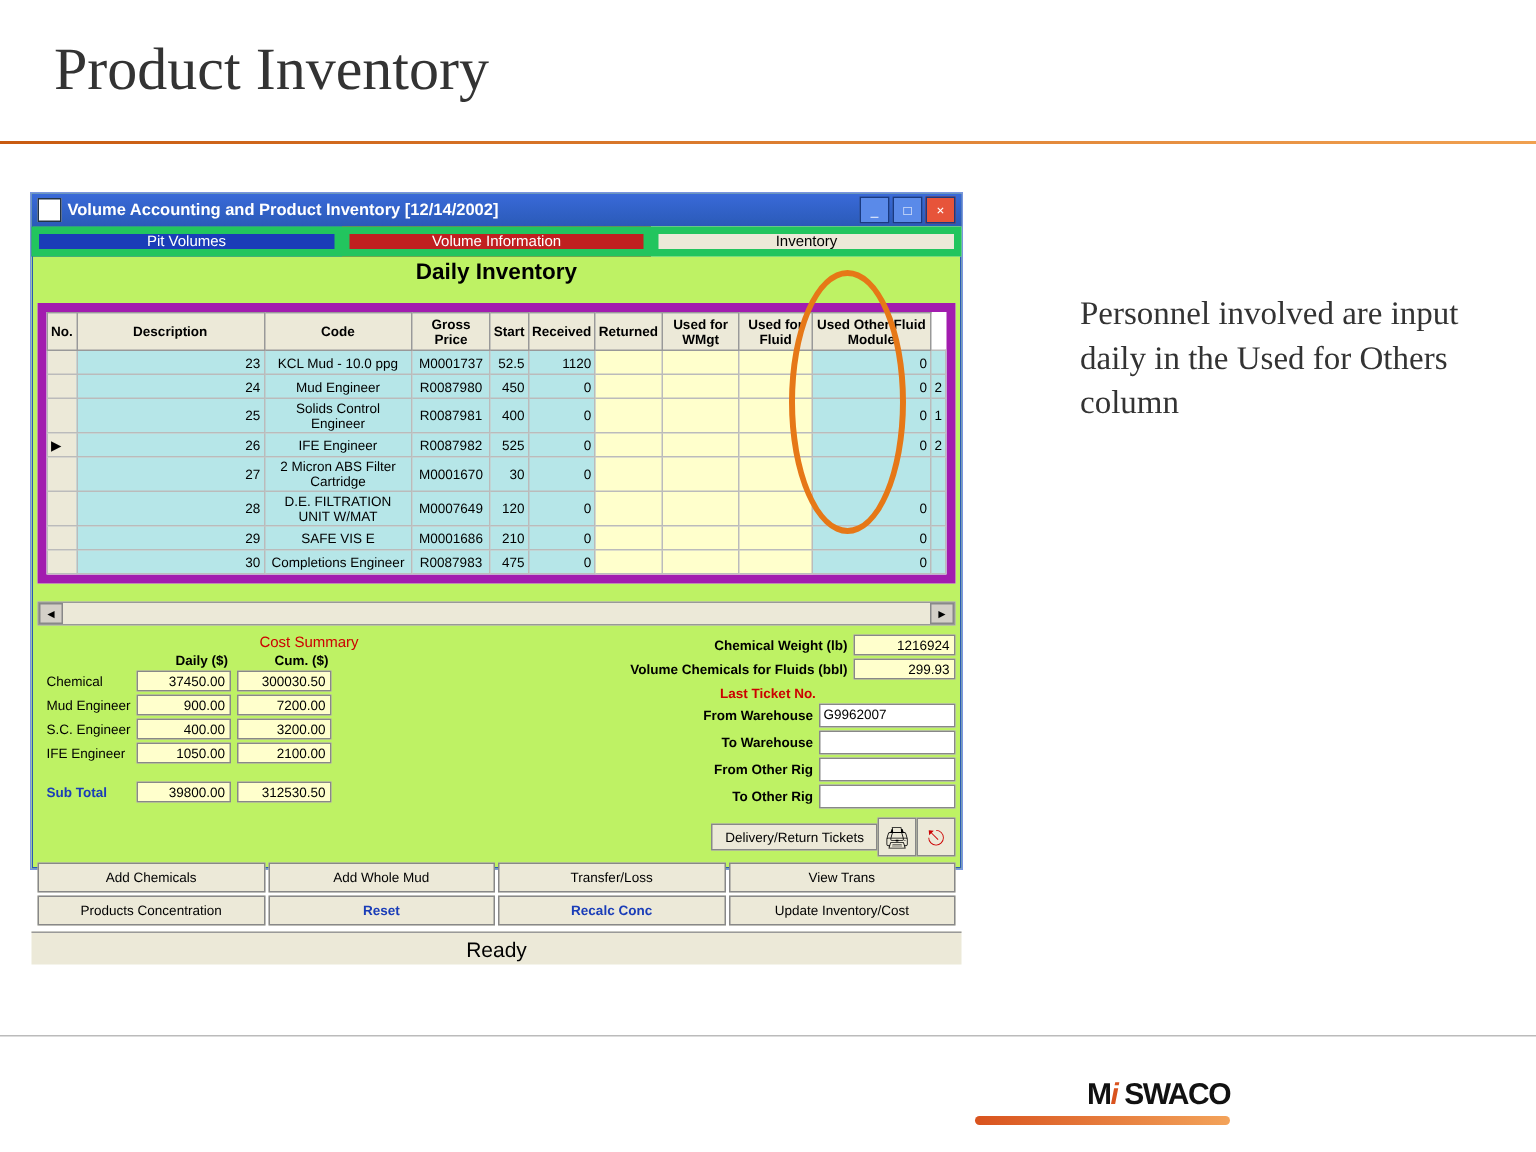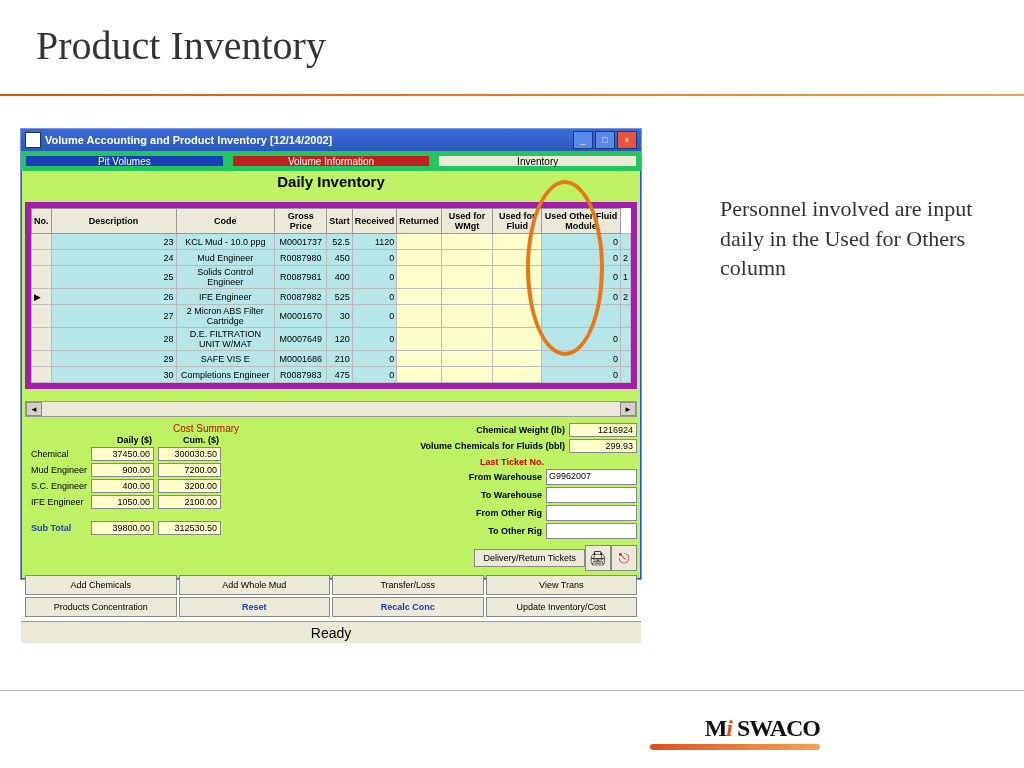--- a/index.html
+++ b/index.html
@@ -2,21 +2,21 @@
 <html><head>
 <meta charset="utf-8">
 <style>
   body{margin:0;width:1024px;height:768px;font-family:Georgia,serif;background:#fff;color:#222;position:relative}
   .slide{width:860px;height:768px;position:relative}
   .title{position:absolute;left:36px;top:22px;font-size:40px;color:#333;font-weight:normal}
   .rule{position:absolute;left:0;top:94px;width:1024px;height:2px;background:linear-gradient(to right,#c85a10,#f0a050)}
   .rule2{position:absolute;left:0;top:690px;width:1024px;height:1px;background:#bbb}
   .sideText{position:absolute;left:720px;top:194px;width:270px;font-size:22px;line-height:1.35;color:#333}
   .logoWrap{position:absolute;right:40px;bottom:18px;text-align:right}
-  .logoMain{font-family:Liberation Serif, serif;font-weight:900;font-size:24px;color:#111;letter-spacing:-1px}
+  .logoMain{font-family:Liberation Sans, sans-serif;font-weight:900;font-size:20px;color:#111;letter-spacing:-1px}
   .logoMain .i{color:#d9531e;font-style:italic;font-weight:900}
   .logoSwoosh{height:6px;margin-top:2px;background:linear-gradient(to right,#d9531e,#f3a35a);border-radius:3px;width:170px;margin-left:auto}
 
   
   .app{position:absolute;left:20px;top:128px;width:620px;height:450px;font-family:Tahoma,Arial,sans-serif;font-size:10px;color:#000;border:1px solid #7a96df;background:#bef264;box-shadow:0 0 0 1px #2a5ab7 inset}
   .titlebar{height:22px;background:linear-gradient(#3a6ad9,#2a5ab7);color:#fff;display:flex;align-items:center;padding:0 4px}
   .titlebar .icon{width:14px;height:14px;background:#fff;border:1px solid #234;margin-right:4px}
   .titlebar .txt{flex:1;font-weight:bold;font-size:11px}
   .winBtns{display:flex;gap:2px}
   .winBtn{width:18px;height:16px;background:#5a8ae9;border:1px solid #1a3a80;color:#fff;font-size:9px;display:flex;align-items:center;justify-content:center}

